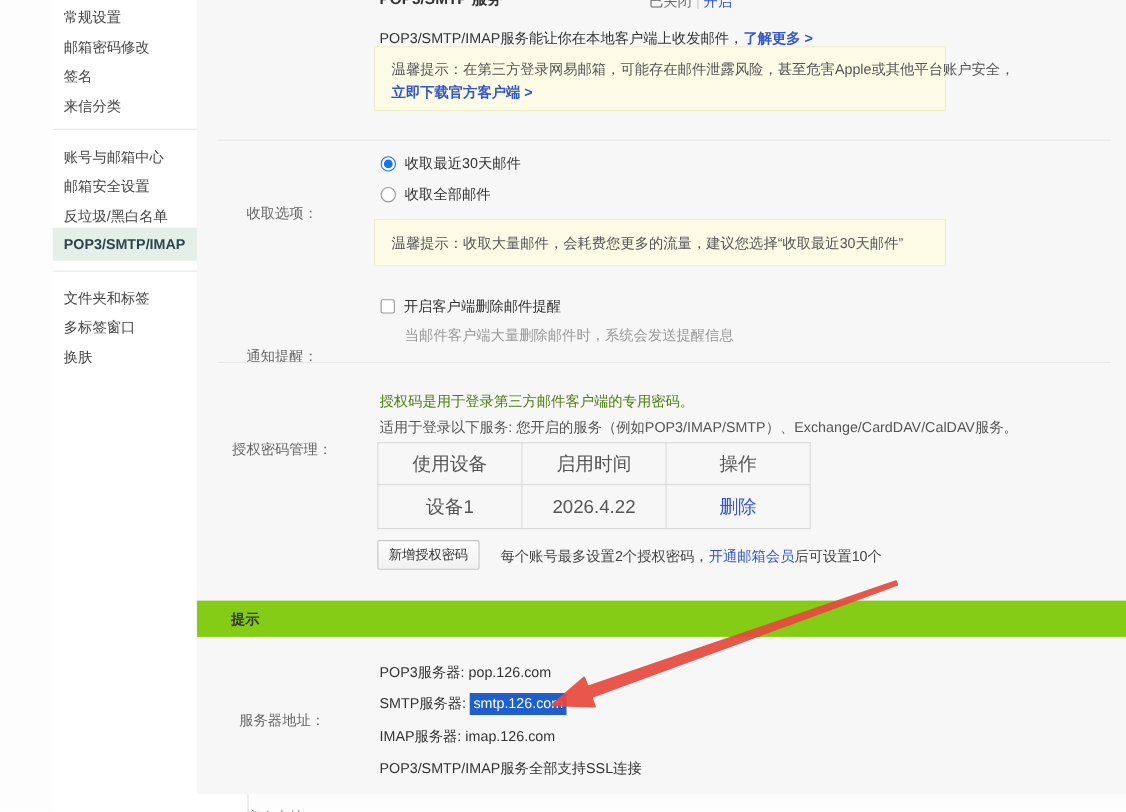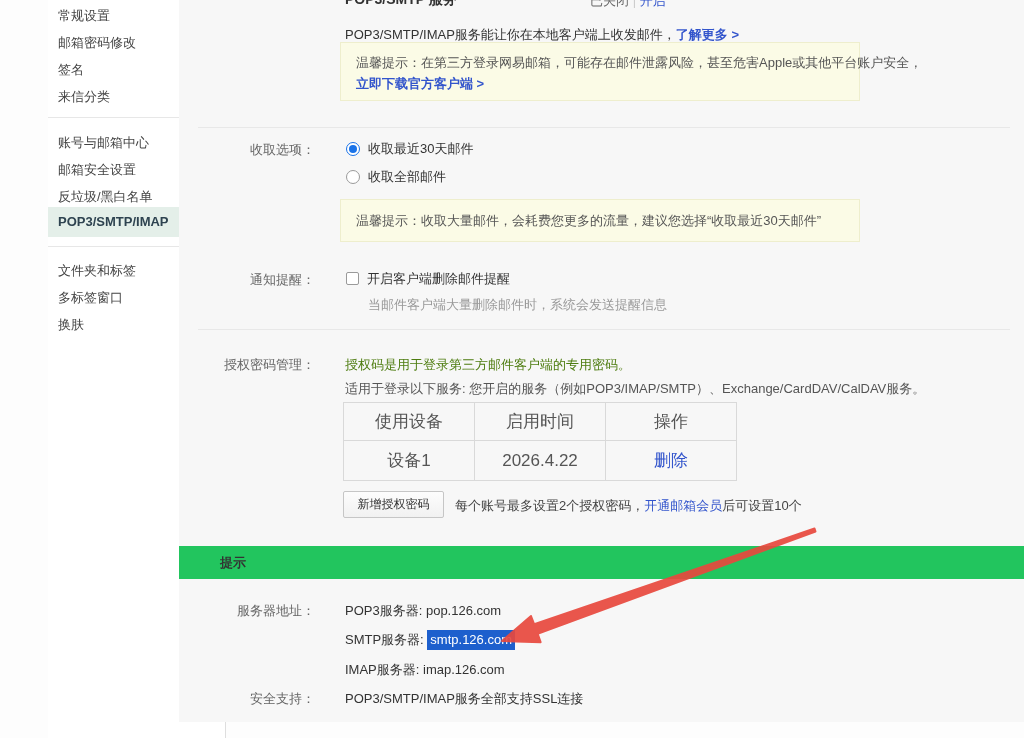--- a/index.html
+++ b/index.html
@@ -24,21 +24,21 @@
     background:var(--selected-item-bg,#e4efe9);
   }
   .side-divider { position:absolute; left:0; width:165px; height:0; border-top:1px solid #e7e7e7; }
 
   
   .main {
     position:absolute; left:179px; top:0; width:845px; height:722px;
     background:#f7f7f7;
   }
   .abs { position:absolute; white-space:nowrap; }
-  .lbl { color:#666; text-align:right; width:117px; left:19px; }
+  .lbl { color:#666; text-align:center; width:117px; left:19px;margin-top:44px; }
   .blue { color:var(--link-blue,#3355cc); cursor:pointer; text-decoration:none; }
   .blue.bold { font-weight:bold; }
 
   .warnbox {
     position:absolute; left:161px; width:520px;
     background:var(--warning-bg,#fbfbe6); border:1px solid #eeeecd;
     padding:9px 15px; line-height:21px; color:#555; white-space:nowrap;
   }
   .hdiv { position:absolute; left:19px; width:812px; height:0; border-top:1px solid #e8e8e8; }
 
@@ -51,29 +51,29 @@
     background:#fff; vertical-align:-2px; margin-right:8px; border-radius:2px; }
 
   table.auth { position:absolute; left:164px; top:402px; border-collapse:collapse; background:transparent; }
   table.auth th, table.auth td {
     border:1px solid #d9d9d9; width:131px; text-align:center; font-weight:normal;
     color:#555; height:38px; font-size:17px;
   }
   table.auth td { height:40px; }
 
   .btn {
-    position:absolute; left:164px; top:491px; width:101px; height:27px;
+    position:absolute; left:164px; top:491px; width:93px; height:27px;
     background:linear-gradient(#fdfdfd,#f1f1f1); border:1px solid #c6c6c6; border-radius:2px;
     font-size:12px; color:#333; text-align:center; line-height:25px; cursor:pointer;
     font-family:inherit;
   }
 
   .tipsbar {
     position:absolute; left:0; top:546px; width:845px; height:33px;
-    background:#22c55e; line-height:33px; font-weight:bold; color:#333; padding-left:41px;
+    background:#84cc16; line-height:33px; font-weight:bold; color:#333; padding-left:31px;
   }
   .hl {
     background:var(--highlight-bg,#1d5fcd); color:#fff; padding:2px 3px 3px 3px;
   }
   .hint { color:#999; }
   .arrow-svg { position:absolute; left:0; top:0; width:1024px; height:738px; pointer-events:none; }
 </style>
 </head>
 <body>
 

